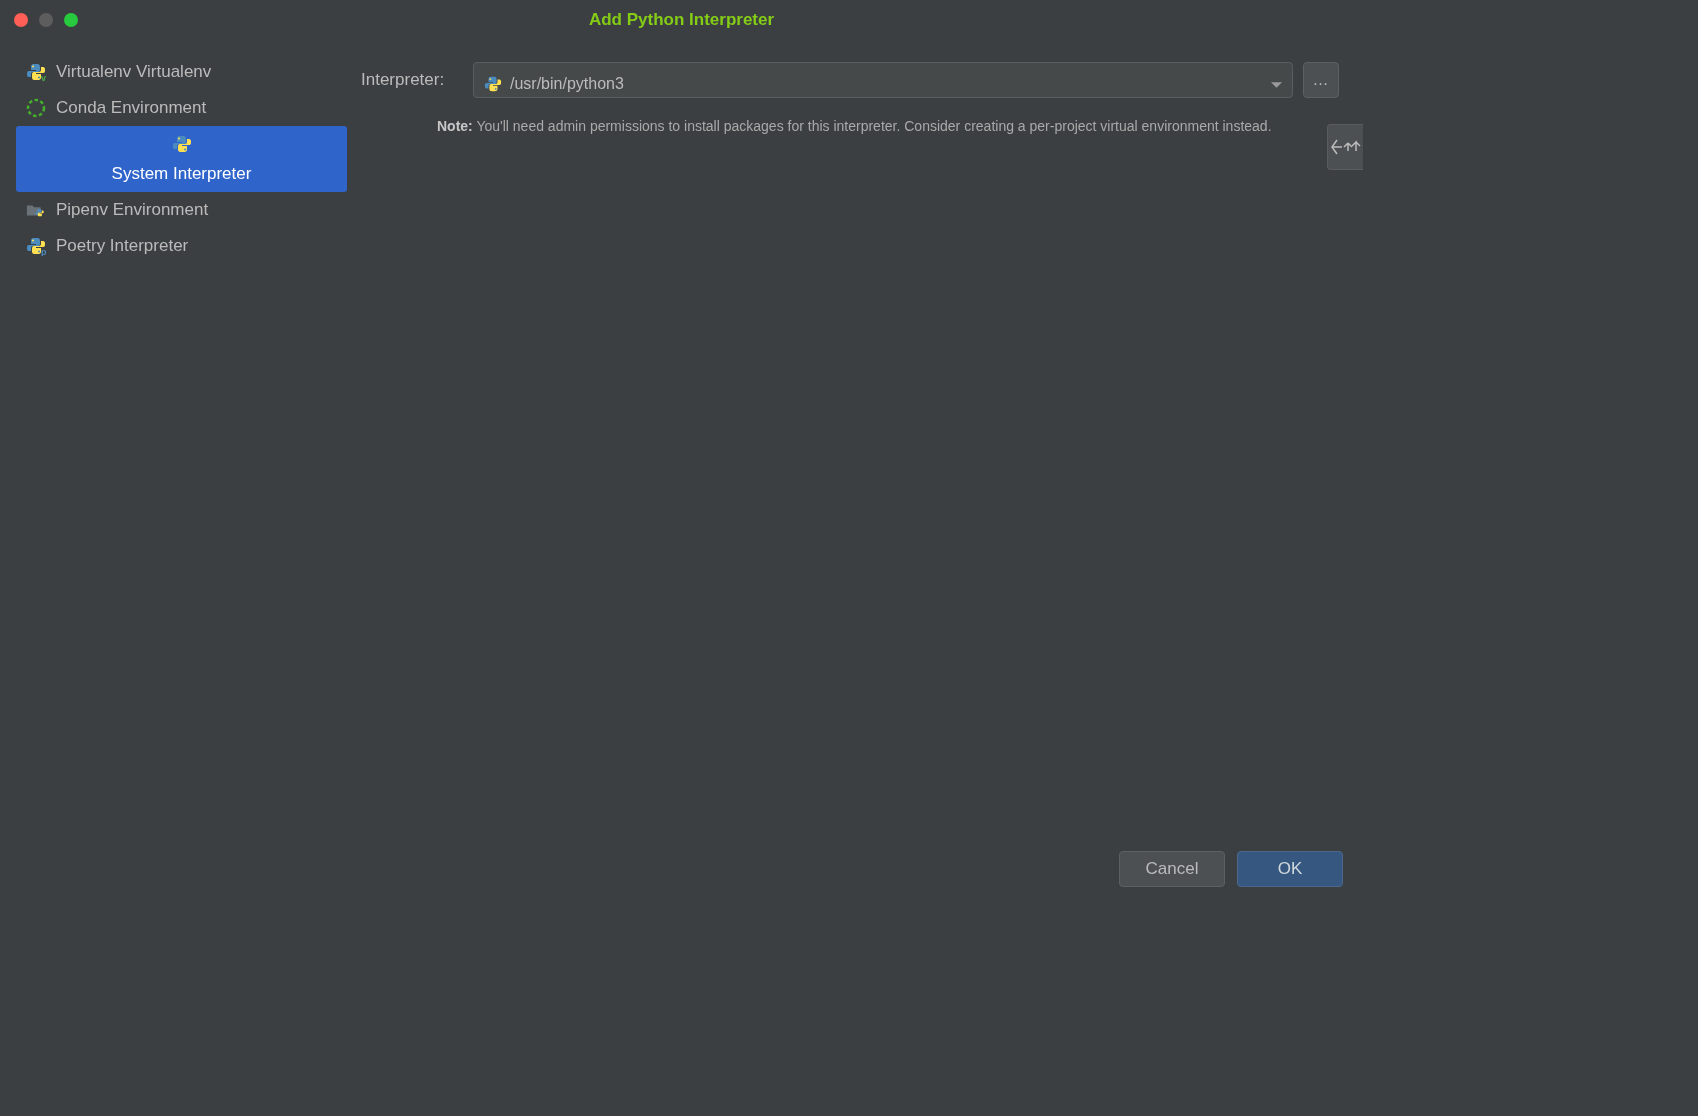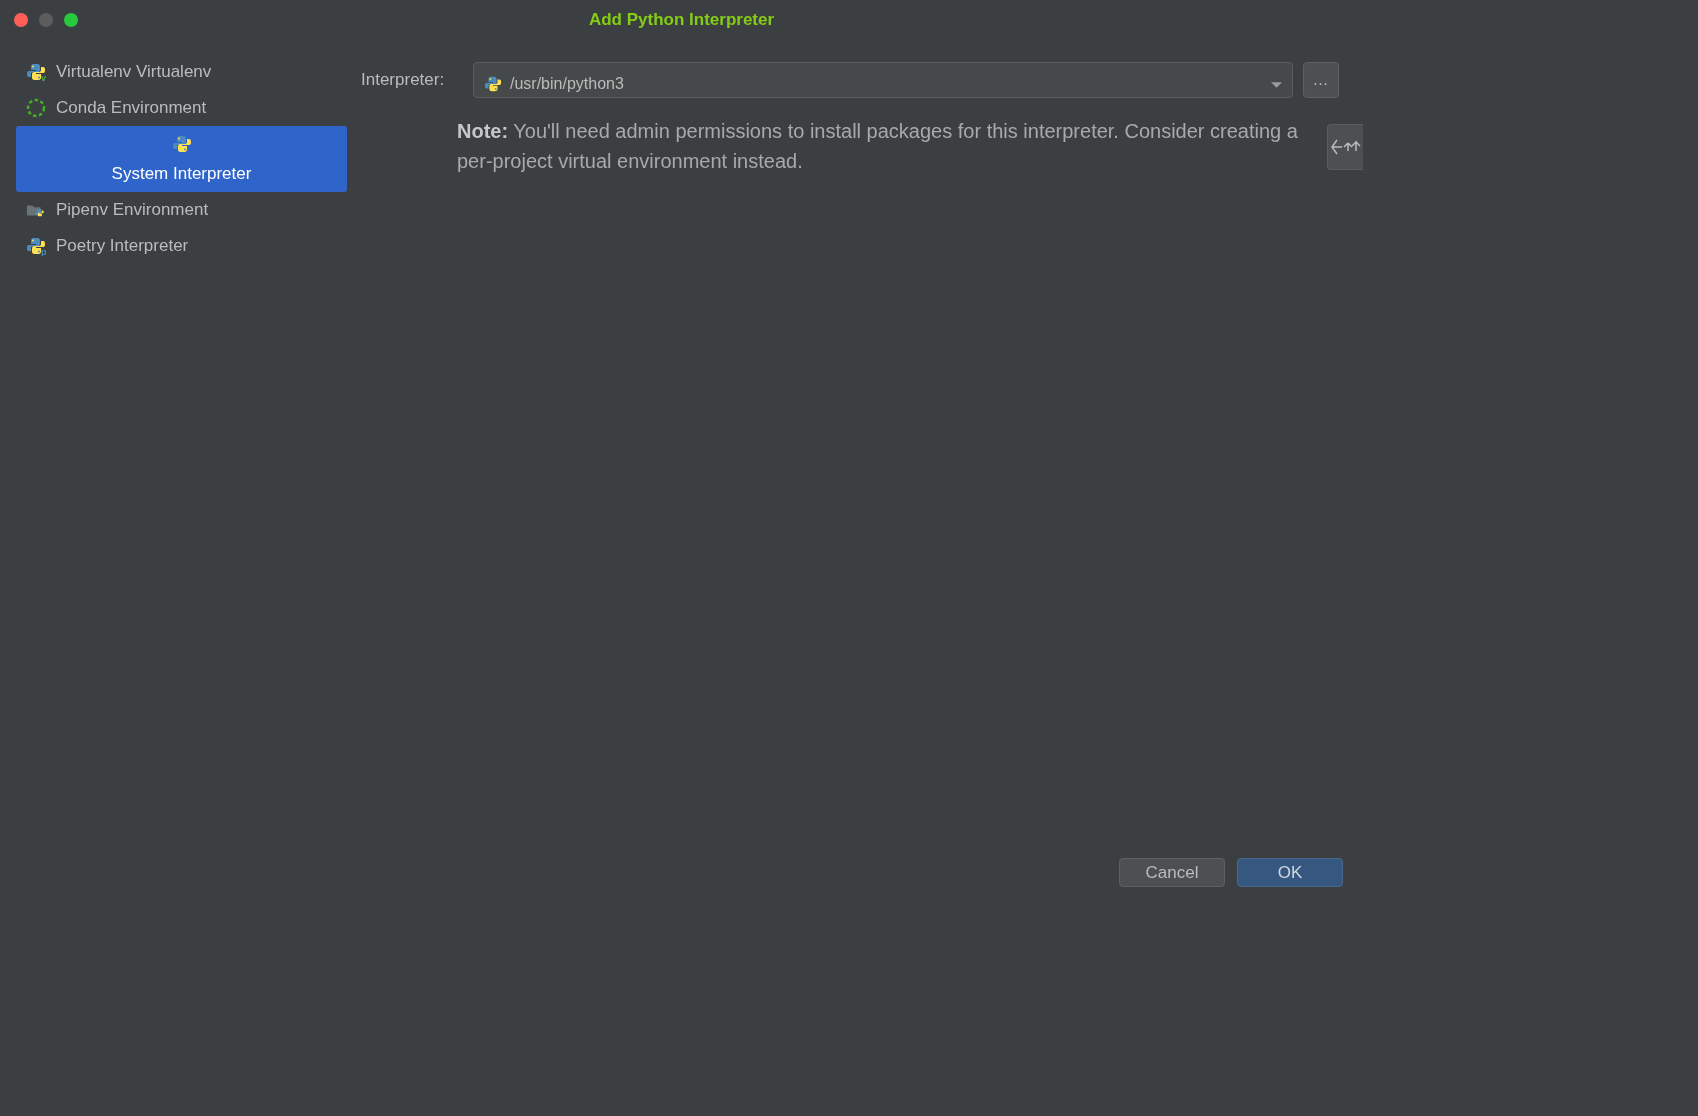--- a/index.html
+++ b/index.html
@@ -93,22 +93,22 @@
       color: #bbbbbb;
       min-width: 102px;
     }
     .dropdown {
       flex: 1;
       height: 36px;
       background: #45494a;
       border: 1px solid #5a5d5e;
       border-radius: 4px;
       display: flex;
-      align-items: flex-start;
-      padding: 12px 10px;
+      align-items: flex-end;
+      padding: 4px 10px;
       cursor: pointer;
       position: relative;
     }
     .dropdown-icon {
       margin-right: 8px;
       display: flex;
       align-items: center;
     }
     .dropdown-text {
       flex: 1;
@@ -126,39 +126,39 @@
       border-radius: 4px;
       display: flex;
       align-items: center;
       justify-content: center;
       color: #bbbbbb;
       cursor: pointer;
       font-size: 16px;
       letter-spacing: 1px;
     }
     .note {
-      font-size: 20px;
+      font-size: 14px;
       color: #a9a9a9;
       line-height: 1.5;
-      margin-left: 96px;
+      margin-left: 76px;
     }
     .note strong {
       color: #c7c7c7;
       font-weight: 700;
     }
     .footer {
       position: absolute;
       bottom: 10px;
       right: 20px;
       display: flex;
       gap: 12px;
     }
     .btn {
       min-width: 106px;
-      height: 29px;
+      height: 36px;
       border-radius: 4px;
       font-size: 17px;
       display: flex;
       align-items: center;
       justify-content: center;
       cursor: pointer;
       border: 1px solid #5e6060;
     }
     .btn-cancel {
       background: #4c5052;

